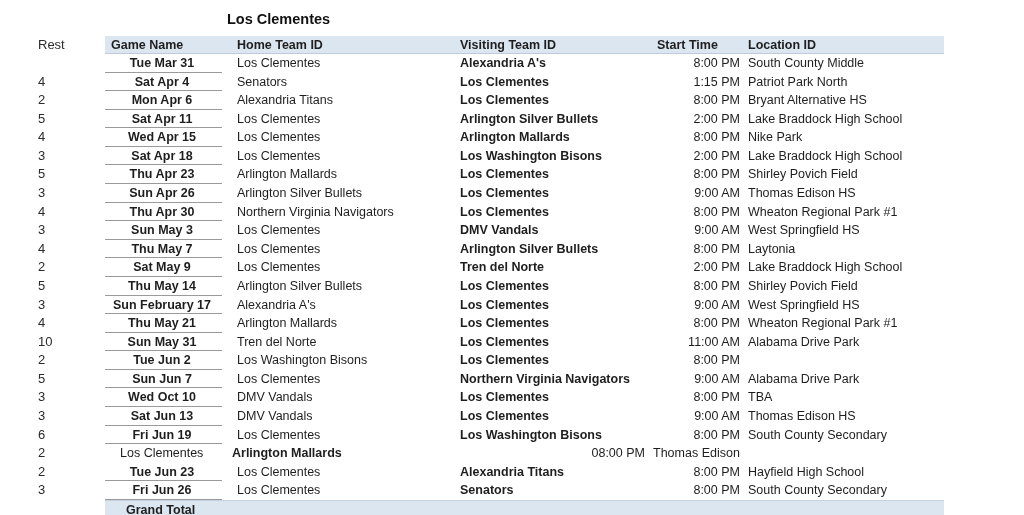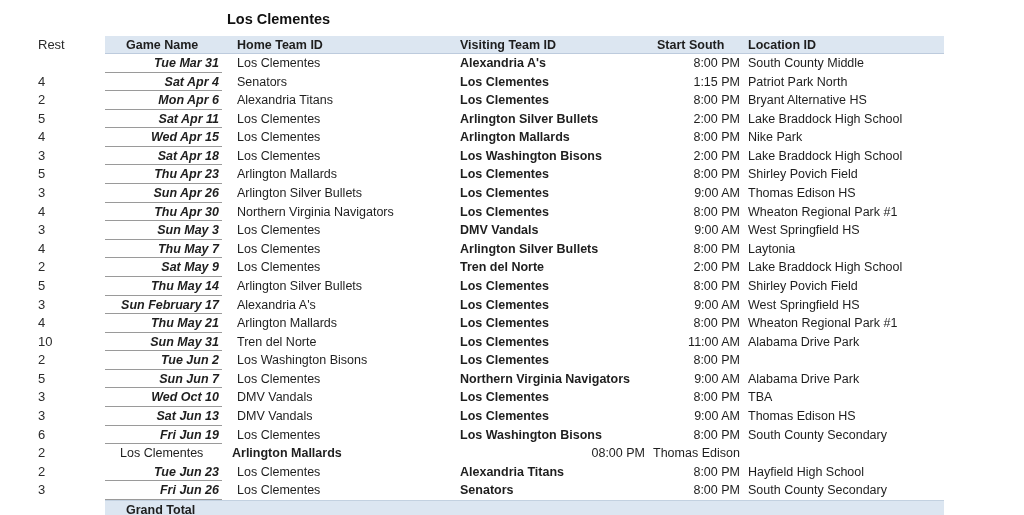--- a/index.html
+++ b/index.html
@@ -33,30 +33,29 @@
     border-bottom:1px solid #bdcbdd;
   }
   .header-row .rest-hcell{
     background:transparent;border-bottom:none;
     font-weight:400;color:#2b2b2b;font-size:13px;
   }
   .data-row{height:18.58px;line-height:18.5px;}
   .cell{overflow:hidden;}
   .rest-cell{color:#2b2b2b;font-size:13px;}
   .game-cell{
-    text-align:right;font-weight:700;
+    text-align:center;font-weight:700;
     padding-right:3px;
     border-bottom:1px solid #9a9a9a;
-    font-style:italic;
   }
   .home-cell{padding-left:15px;}
   .visiting-cell{padding-left:10px;font-weight:700;}
   .time-cell{text-align:right;padding-right:1px;}
   .loc-cell{padding-left:7px;}
-  .hdr-game{padding-left:21px;font-weight:700;text-align:left;border-bottom:1px solid #9a9a9a;}
+  .hdr-game{padding-left:6px;font-weight:700;text-align:left;border-bottom:1px solid #9a9a9a;}
   .hdr-home{padding-left:15px;}
   .hdr-visiting{padding-left:10px;}
   .hdr-time{padding-left:11px;text-align:left;}
   .hdr-loc{padding-left:7px;}
   .total-row{height:18px;line-height:18px;}
   .total-cell{
     grid-column:2 / span 5;
     background:#dce6f1;
     border-top:1px solid #c3d1e0;
     font-weight:700;
@@ -70,21 +69,21 @@
 
   <div class="sheet-title">Los Clementes</div>
 
   <div class="table-wrap">
 
     <div class="grid-row header-row">
       <div class="cell hcell rest-hcell">Rest</div>
       <div class="cell hcell hdr-game">Game Name</div>
       <div class="cell hcell hdr-home">Home Team ID</div>
       <div class="cell hcell hdr-visiting">Visiting Team ID</div>
-      <div class="cell hcell hdr-time">Start South</div>
+      <div class="cell hcell hdr-time">Start Time</div>
       <div class="cell hcell hdr-loc">Location ID</div>
     </div>
 
     <div id="rows-host">
         <div class="grid-row data-row">
     <div class="cell rest-cell"></div>
     <div class="cell game-cell">Tue Mar 31</div>
     <div class="cell home-cell">Los Clementes</div>
     <div class="cell visiting-cell">Alexandria A's</div>
     <div class="cell time-cell">8:00 PM</div>

